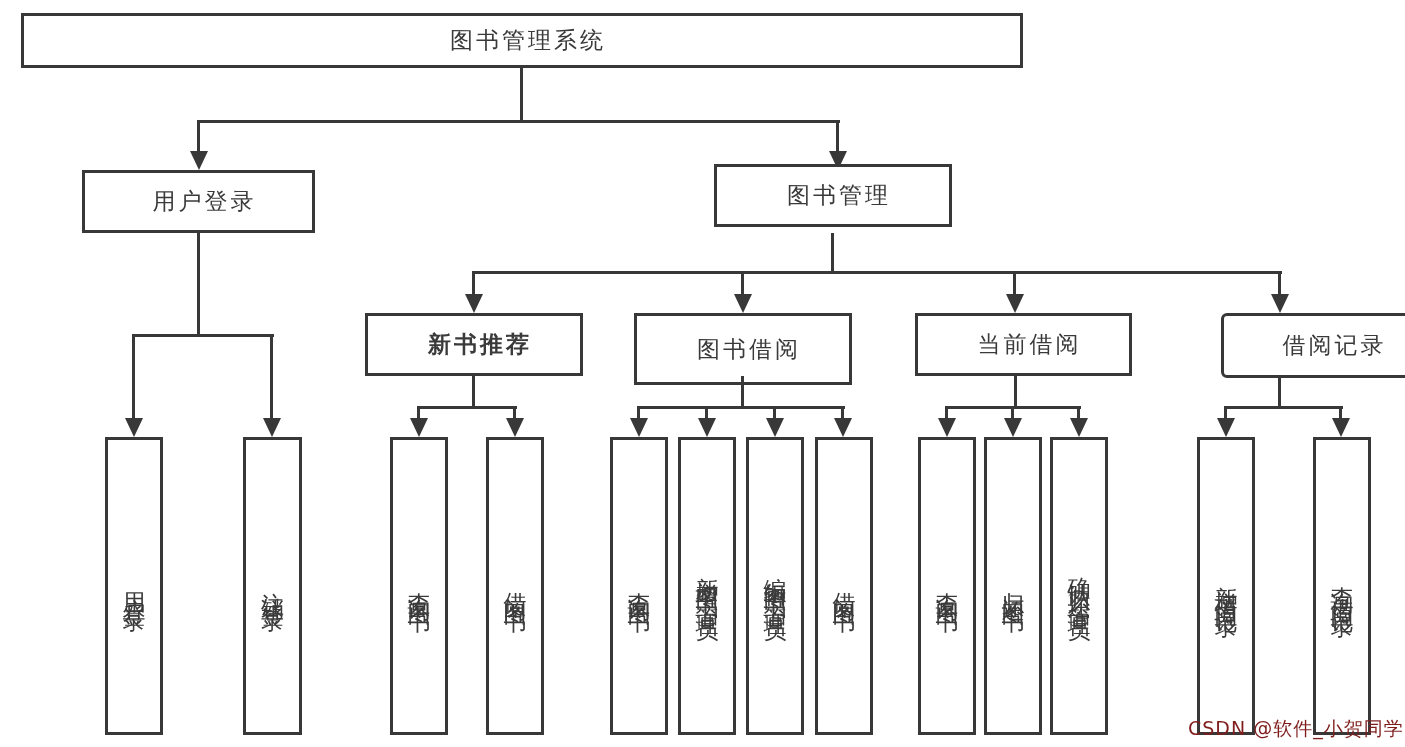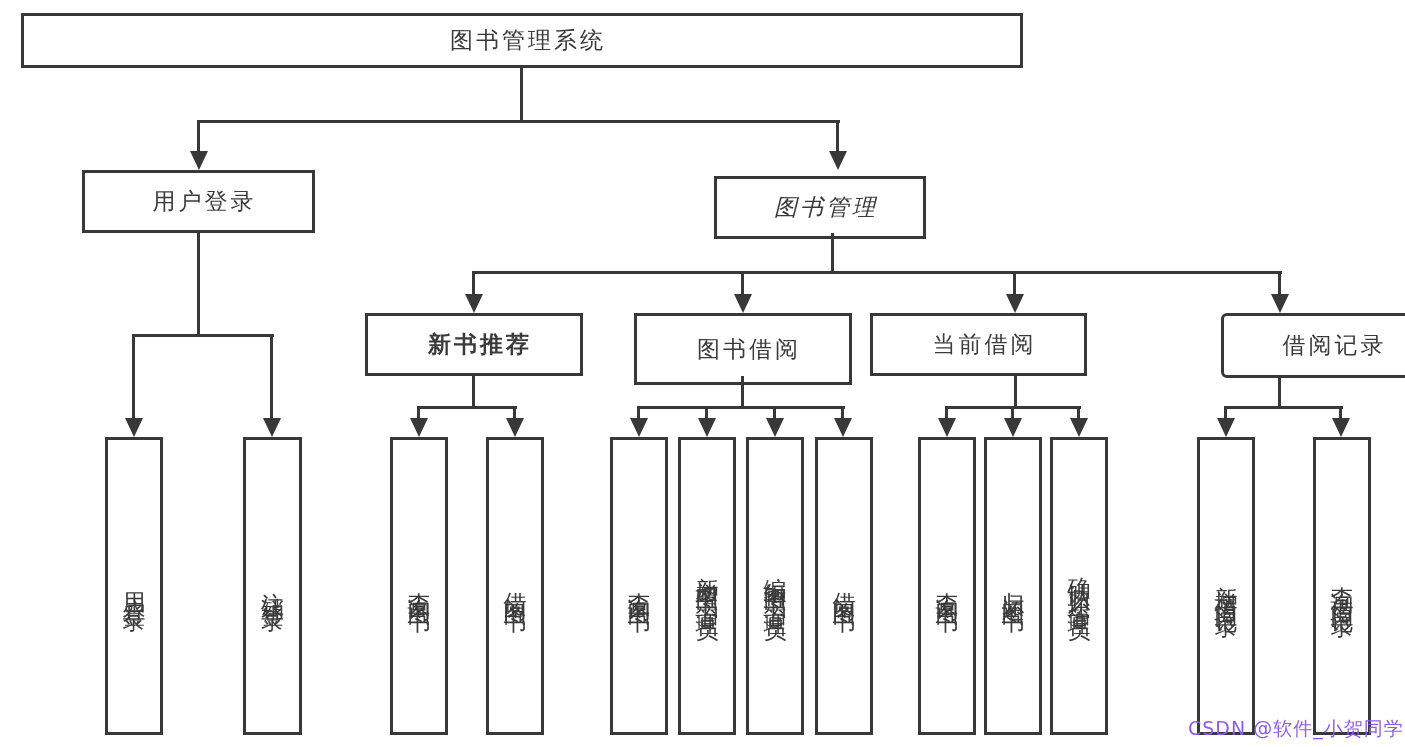--- a/index.html
+++ b/index.html
@@ -25,54 +25,54 @@
     content:""; position:absolute; left:7px; top:0; bottom:14px;
     width:3px; background:#383838;
   }
   .arrow::after {
     content:""; position:absolute; left:0; bottom:0; width:0; height:0;
     border-left:9px solid transparent; border-right:9px solid transparent;
     border-top:19px solid #383838;
   }
   .watermark {
     position:absolute; left:1188px; top:716px;
-    font-size:19px; color:#8b5cf6; letter-spacing:1px;
+    font-size:19px; color:#7f1d1d; letter-spacing:1px;
     white-space:nowrap; z-index:5;
   }
 </style>
 </head>
 <body>
 
 <div class="canvas">
 
   <div class="box hbox" style="left:21px; top:13px; width:1002px; height:55px;">图书管理系统</div>
 
   <div class="vline" style="left:520px; top:68px; height:55px;"></div>
   <div class="hline" style="left:198px; top:120px; width:642px;"></div>
   <div class="arrow" style="left:190px; top:120px; height:50px;"></div>
   <div class="arrow" style="left:829px; top:120px; height:50px;"></div>
 
   <div class="box hbox" style="left:82px; top:170px; width:233px; height:63px;">用户登录</div>
-  <div class="box hbox" style="left:714px; top:176px; width:212px; height:63px;font-style:italic;">图书管理</div>
+  <div class="box hbox" style="left:714px; top:164px; width:238px; height:63px;">图书管理</div>
 
   <div class="vline" style="left:197px; top:233px; height:104px;"></div>
   <div class="hline" style="left:133px; top:334px; width:141px;"></div>
   <div class="arrow" style="left:125px; top:334px; height:103px;"></div>
   <div class="arrow" style="left:263px; top:334px; height:103px;"></div>
 
   <div class="vline" style="left:831px; top:233px; height:41px;"></div>
   <div class="hline" style="left:472px; top:271px; width:810px;"></div>
   <div class="arrow" style="left:465px; top:271px; height:42px;"></div>
   <div class="arrow" style="left:734px; top:271px; height:42px;"></div>
   <div class="arrow" style="left:1006px; top:271px; height:42px;"></div>
   <div class="arrow" style="left:1271px; top:271px; height:42px;"></div>
 
   <div class="box hbox" style="left:365px; top:313px; width:218px; height:63px;font-weight:bold;">新书推荐</div>
   <div class="box hbox" style="left:634px; top:313px; width:218px; height:72px;">图书借阅</div>
-  <div class="box hbox" style="left:870px; top:313px; width:217px; height:63px;">当前借阅</div>
+  <div class="box hbox" style="left:915px; top:313px; width:217px; height:63px;">当前借阅</div>
   <div class="box hbox" style="left:1221px; top:313px; width:215px; height:65px;border-radius:6px;">借阅记录</div>
 
   <div class="vline" style="left:472px; top:376px; height:33px;"></div>
   <div class="hline" style="left:417px; top:406px; width:100px;"></div>
   <div class="arrow" style="left:410px; top:406px; height:31px;"></div>
   <div class="arrow" style="left:506px; top:406px; height:31px;"></div>
 
   <div class="vline" style="left:741px; top:376px; height:33px;"></div>
   <div class="hline" style="left:637px; top:406px; width:208px;"></div>
   <div class="arrow" style="left:630px; top:406px; height:31px;"></div>

